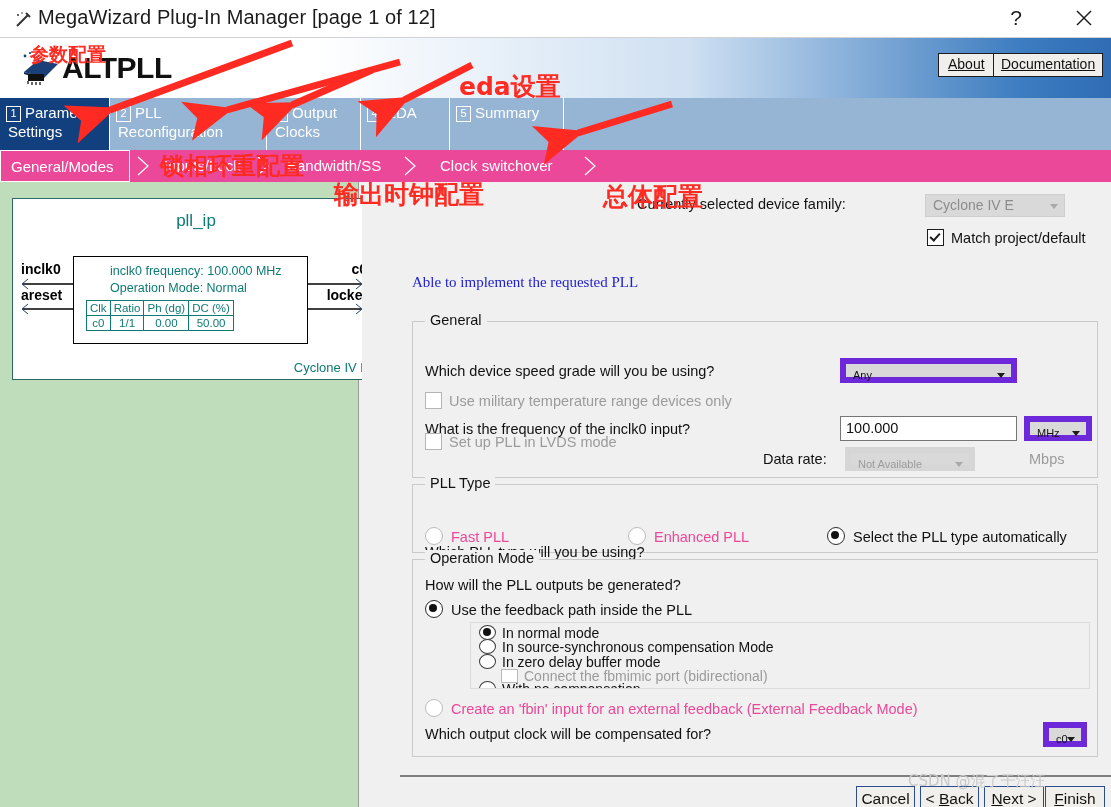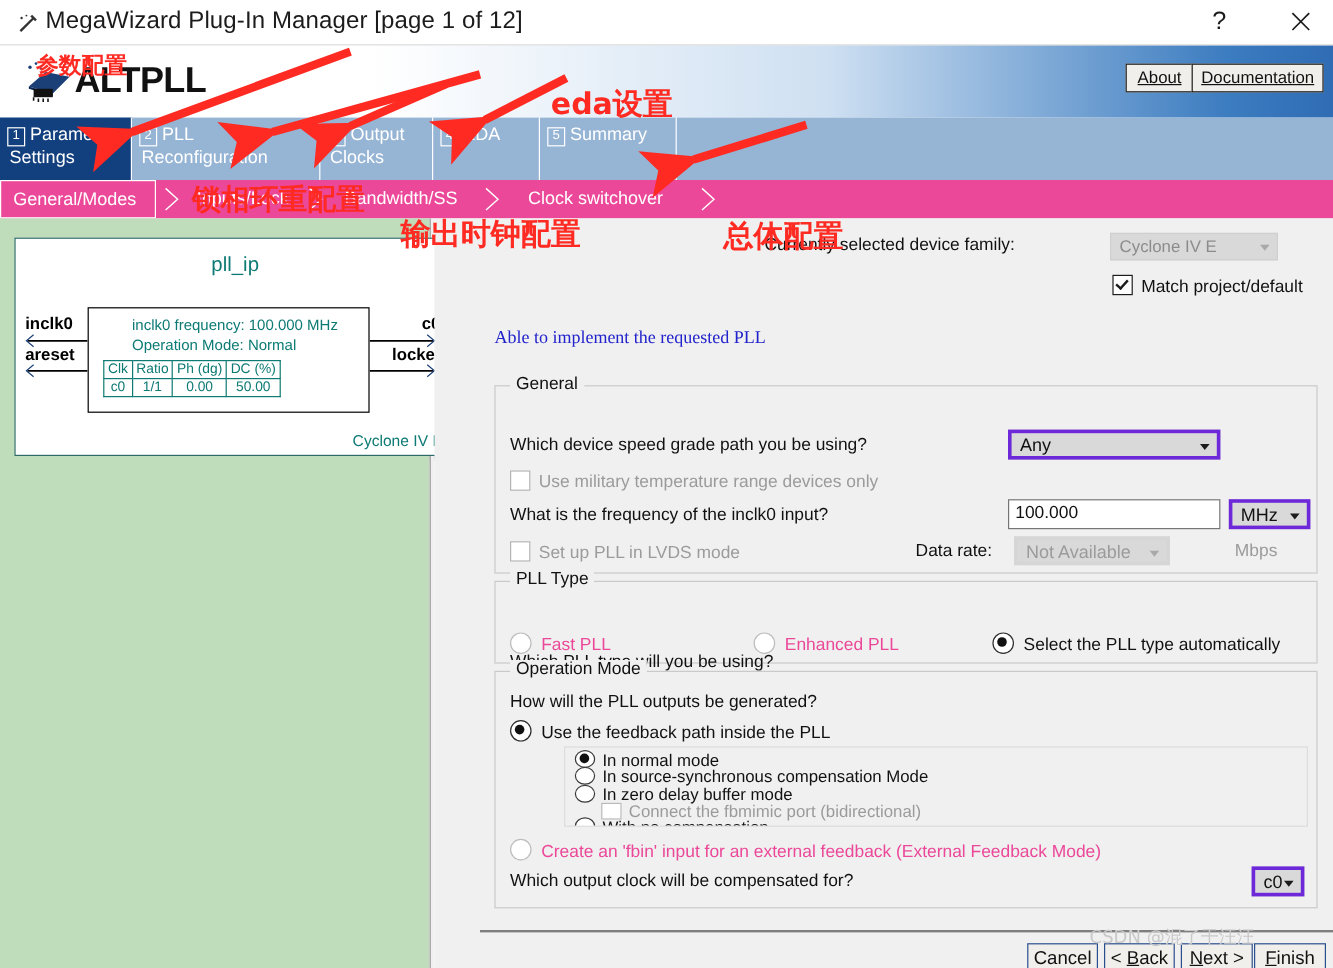--- a/index.html
+++ b/index.html
@@ -93,22 +93,22 @@
      border:solid #1c1c1c;border-width:0 2px 2px 0;transform:rotate(42deg);}
   .okmsg{position:absolute;left:412px;top:274px;font-size:15px;color:#2222cc;
      font-family:Liberation Serif, serif;}
 
   
   .grp{position:absolute;border:1px solid #cacaca;box-sizing:border-box;background:transparent;}
   .grp>.cap{position:absolute;left:12px;top:-10px;background:#eff0ef;padding:0 5px;
      font-size:14.5px;color:#111;font-family:"Liberation Sans",sans-serif;}
   .q{position:absolute;font-size:14.5px;color:#111;font-family:"Liberation Sans",sans-serif;white-space:nowrap;}
   .q.dim{color:#9b9b9b;}
-  .sel{position:absolute;background:#d9d9d9;border:3px solid #6d28d9;box-sizing:border-box;
-     font-size:15px;color:#111;line-height:22px;padding-left:7px;
+  .sel{position:absolute;background:#d9d9d9;border:6px solid #6d28d9;box-sizing:border-box;
+     font-size:11px;color:#111;line-height:22px;padding-left:7px;
      font-family:"Liberation Sans",sans-serif;}
   .sel.disabled{color:#9b9b9b;}
   .sel .ar{position:absolute;right:6px;top:9px;}
   .txt{position:absolute;background:#ffffff;border:1px solid #767676;box-sizing:border-box;
      font-size:14.5px;color:#111;line-height:22px;padding-left:5px;
      font-family:"Liberation Sans",sans-serif;}
   .arw{width:0;height:0;border-left:4px solid transparent;border-right:4px solid transparent;
      border-top:5px solid #1c1c1c;display:block;}
   .arw.d{border-top-color:#a9a9a9;}
 
@@ -286,39 +286,39 @@
   </div>
   <div class="match">
     <span class="cbx on"></span><span>Match project/default</span>
   </div>
 
   <div class="okmsg">Able to implement the requested PLL</div>
 
   <div class="grp" style="left:412px;top:321px;width:686px;height:157px;">
     <div class="cap">General</div>
   </div>
-  <div class="q" style="left:425px;top:363px;">Which device speed grade path you be using?</div>
+  <div class="q" style="left:425px;top:363px;">Which device speed grade will you be using?</div>
   <div class="sel" style="left:840px;top:358px;width:177px;height:25px;">
     <span>Any</span>
     <span class="ar">
         <span class="arw"></span>
       </span>
   </div>
   <div class="q dim" style="left:425px;top:392px;">
     <span class="cbx off"></span><span>Use military temperature range devices only</span>
   </div>
   <div class="q" style="left:425px;top:421px;">What is the frequency of the inclk0 input?</div>
   <div class="txt" style="left:840px;top:416px;width:177px;height:25px;">100.000</div>
   <div class="sel" style="left:1024px;top:416px;width:68px;height:25px;">
     <span>MHz</span>
     <span class="ar">
         <span class="arw"></span>
       </span>
   </div>
-  <div class="q dim" style="left:425px;top:451px;text-align:center;">
+  <div class="q dim" style="left:425px;top:433px;text-align:center;">
     <span class="cbx off"></span><span>Set up PLL in LVDS mode</span>
   </div>
   <div class="q" style="left:763px;top:451px;">Data rate:</div>
   <div class="sel disabled" style="left:845px;top:447px;width:130px;height:24px;border-color:#d6d6d6;">
     <span>Not Available</span>
     <span class="ar">
         <span class="arw d"></span>
       </span>
   </div>
   <div class="q dim" style="left:1029px;top:451px;">Mbps</div>

